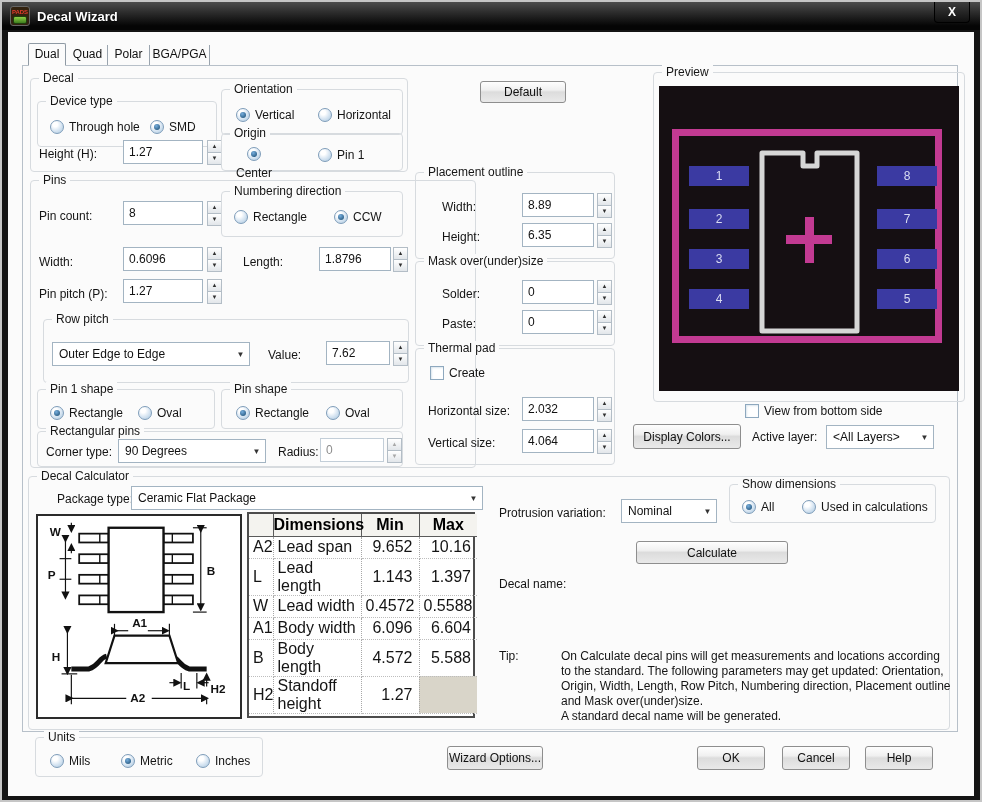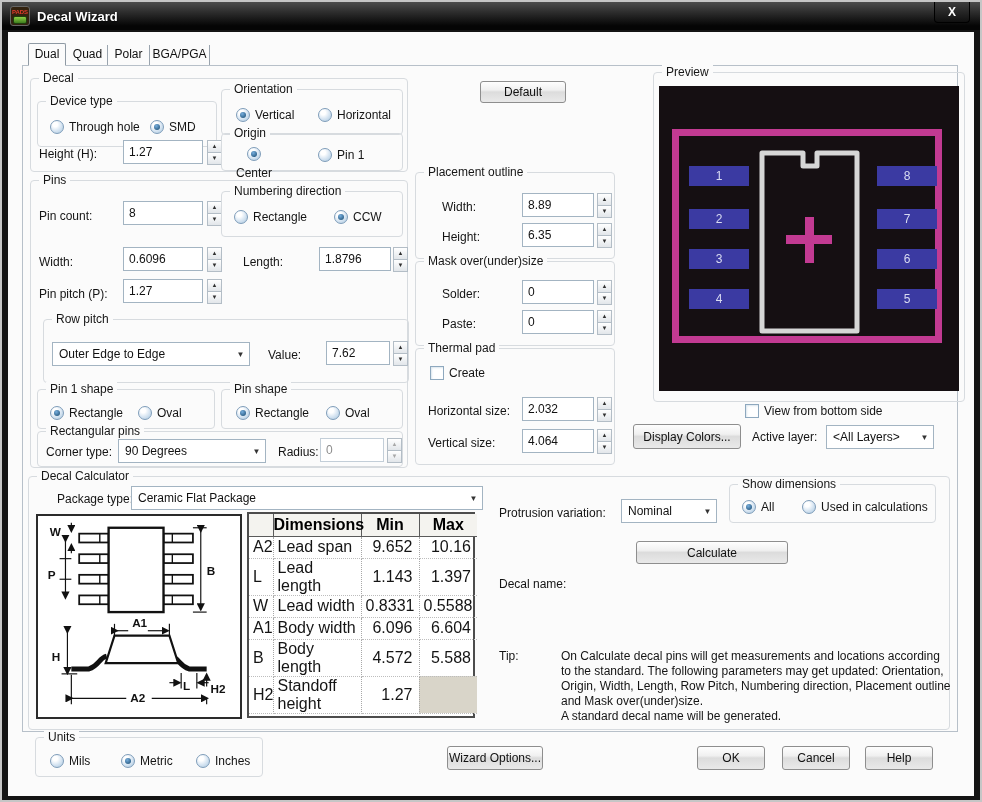--- a/index.html
+++ b/index.html
@@ -128,21 +128,21 @@
           <span class="radio sel"></span>
           <span class="rtext">Center</span>
         </span>
         <span class="radio-item" style="left:96px; top:13px;">
           <span class="radio"></span>
           <span class="rtext">Pin 1</span>
         </span>
       </div>
     </div>
 
-    <div class="group" style="left:22px; top:148px; width:378px; height:288px;">
+    <div class="group" style="left:22px; top:148px; width:446px; height:288px;">
       <span class="glabel">Pins</span>
 
       <span class="lbl" style="left:8px; top:28px;">Pin count:</span>
       <input class="tfield" style="left: 92px; top: 20px; width: 80px;" value="8">
       <div class="spin" style="left:176px; top:20px;">
         <span>▲</span>
           <span>▼</span>
       </div>
 
       <div class="group" style="left:190px; top:10px; width:182px; height:46px;">
@@ -439,21 +439,21 @@
           </tr>
           <tr>
             <td>L</td>
             <td>Lead length</td>
             <td class="num">1.143</td>
             <td class="num last">1.397</td>
           </tr>
           <tr>
             <td>W</td>
             <td>Lead width</td>
-            <td class="num">0.8331</td>
+            <td class="num">0.4572</td>
             <td class="num last">0.5588</td>
           </tr>
           <tr>
             <td>A1</td>
             <td>Body width</td>
             <td class="num">6.096</td>
             <td class="num last">6.604</td>
           </tr>
           <tr>
             <td>B</td>

